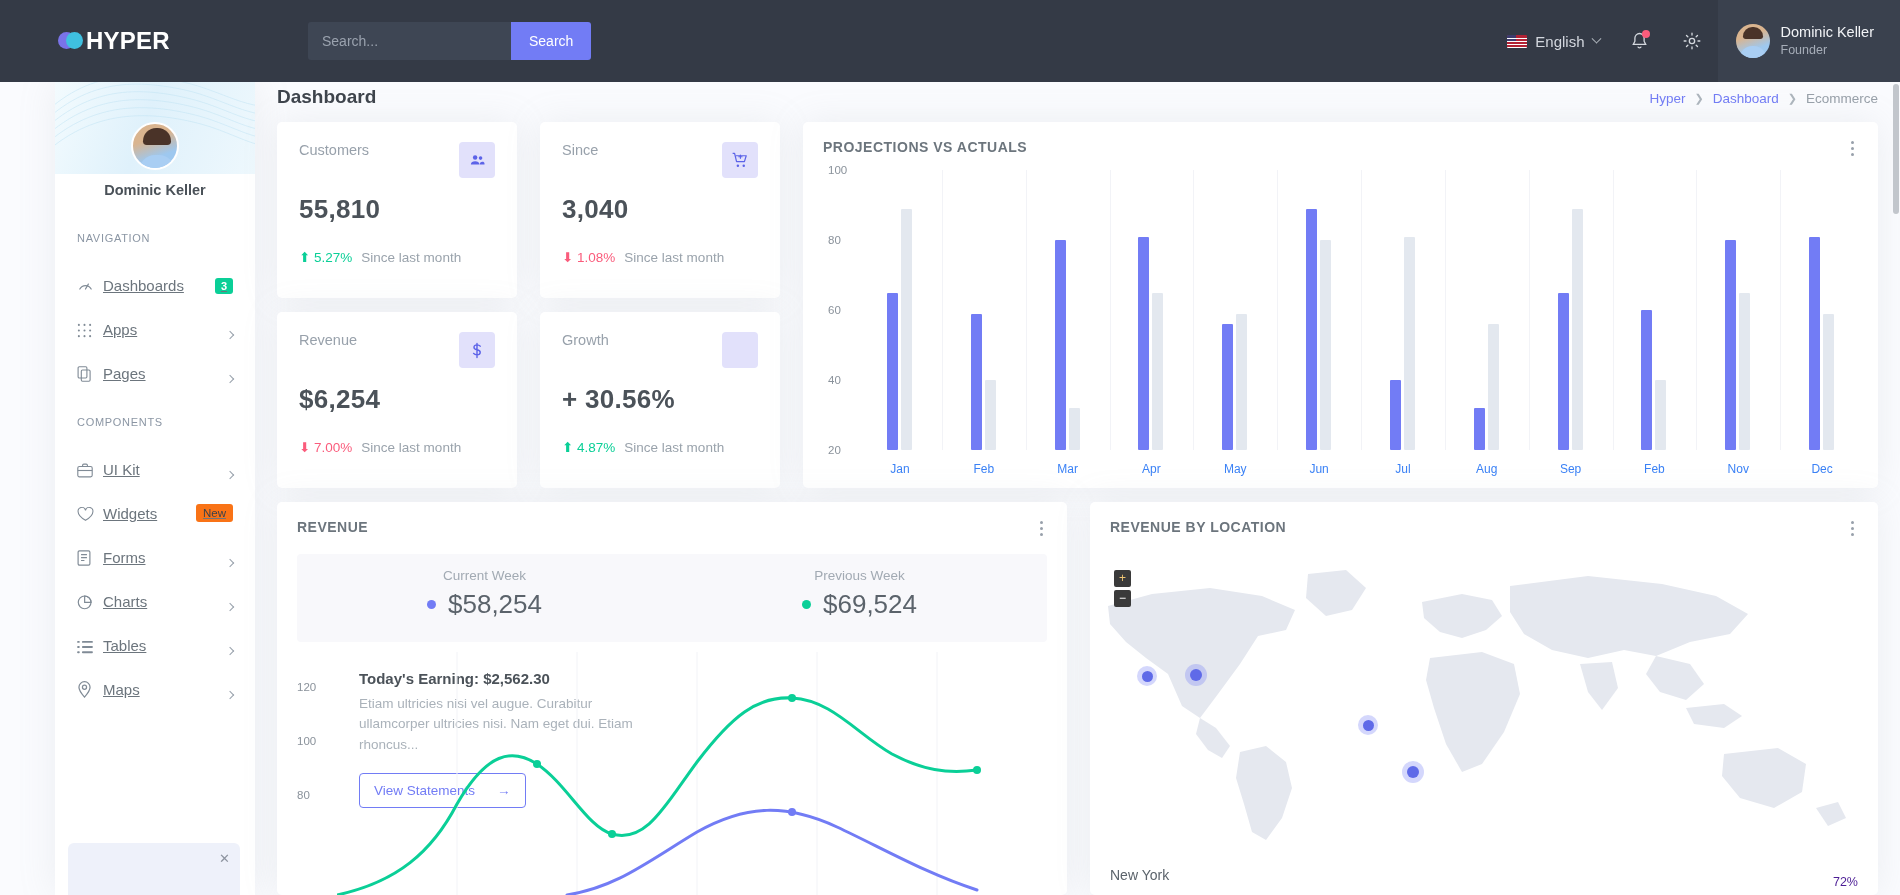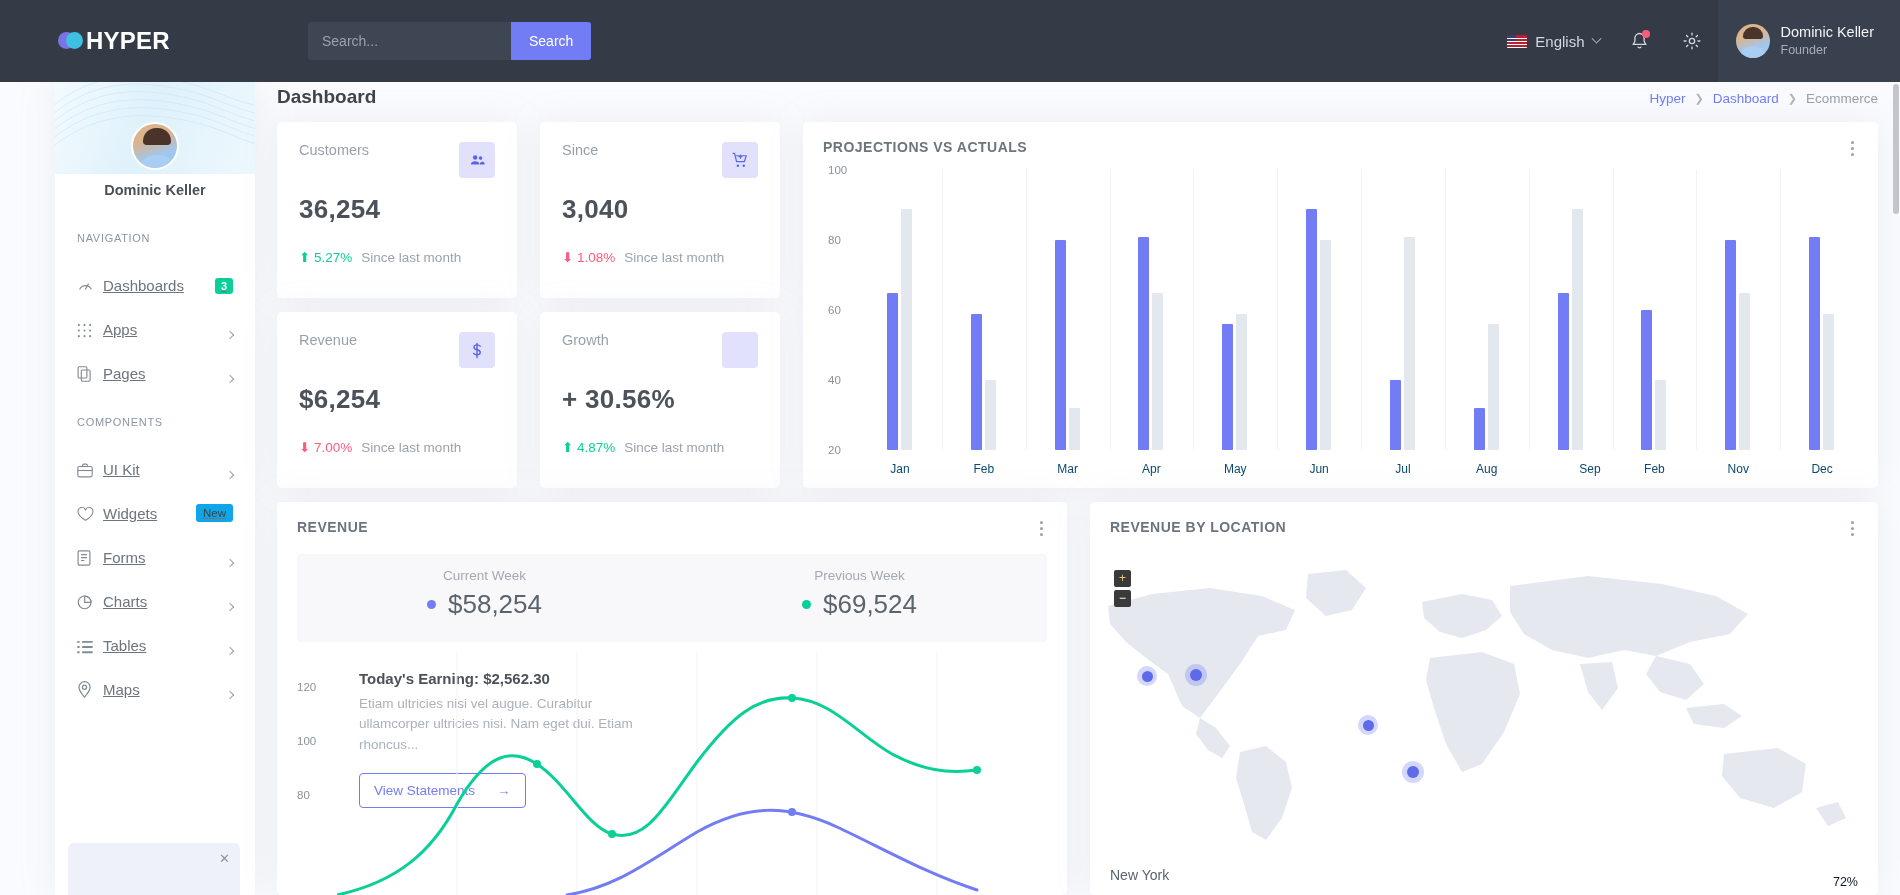--- a/index.html
+++ b/index.html
@@ -78,21 +78,21 @@
   }
   .avatar-lg::before { content:""; position:absolute; left:10px; top:4px; width:28px; height:17px; background:#4a3328; border-radius: 14px 14px 4px 4px;}
   .avatar-lg::after { content:""; position:absolute; left:6px; top:31px; width:36px; height:22px; background:#a9cef3; border-radius: 16px 16px 0 0;}
   .side-user-name { margin-top: 12px; font-size: 14.5px; font-weight: bold; color: #4a5158; }
 
   .side-title { font-size: 11px; letter-spacing: .7px; color: #8b96a4; padding: 0 22px; margin-top: 34px; margin-bottom: 6px; text-transform: uppercase; }
   .nav-item { display: flex; align-items: flex-end; height: 44px; padding: 0 22px; cursor: pointer; color: #6c757d; font-size: 15px; text-decoration: underline; }
   .nav-ico { width: 26px; display: flex; align-items: center; color: #808b96; }
   .nav-label { flex: 1; }
   .nav-badge { background: #0acf97; color: #fff; font-size: 11px; font-weight: bold; padding: 2px 6px; border-radius: 3px; }
-  .nav-badge.soft { background: #0ea5e9; color: #3b424b; font-weight: normal; font-size: 11.5px; padding: 3px 7px; }
+  .nav-badge.soft { background: #f97316; color: #3b424b; font-weight: normal; font-size: 11.5px; padding: 3px 7px; }
   .chev-right { width: 6px; height: 6px; border-right: 1.6px solid #97a0ab; border-top: 1.6px solid #97a0ab; transform: rotate(45deg); }
   .side-help { position: absolute; left: 13px; bottom: -18px; width: 172px; height: 70px; background: #eef1fa; border-radius: 6px; }
   .side-help-x { position: absolute; right: 10px; top: 8px; color: #8d94a0; font-size: 13px; cursor: pointer; }
 
   
   .content { position: absolute; top: 82px; left: 255px; width: 1645px; height: 813px; }
   .page-title { position: absolute; left: 22px; top: 4px; font-size: 19px; font-weight: bold; color: #3e444c; }
   .breadcrumb { position: absolute; right: 22px; top: 9px; font-size: 13.5px; display: flex; align-items: center; gap: 9px; }
   .bc-link { color: #727cf5; cursor: pointer; }
   .bc-sep { color: #adb5bd; font-size: 11px; }
@@ -115,21 +115,21 @@
   .dots i { width: 3px; height: 3px; border-radius: 50%; background: #98a0ab; display: block; }
 
   
   .bars-wrap { position: absolute; left: 55px; top: 48px; right: 14px; bottom: 38px; }
   .ytick { position: absolute; left: -30px; font-size: 11.5px; color: #8a929b; transform: translateY(-50%); }
   .gridline { position: absolute; left: 0; width: 1px; top: 0; bottom: 0; background: #f2f3f7; }
   .bargroup { position: absolute; bottom: 0; display: flex; align-items: flex-end; gap: 3px; }
   .bar { width: 11px; border-radius: 1px; }
   .bar.a { background: #727cf5; }
   .bar.b { background: #e3e8ef; }
-  .xlab { position: absolute; bottom: -26px; font-size: 12px; color: #0c4a6e; transform: translateX(-50%); width: 60px; text-align: center; }
+  .xlab { position: absolute; bottom: -26px; font-size: 12px; color: #3b82f6; transform: translateX(-50%); width: 60px; text-align: center; }
 
   
   .rev-summary { position: absolute; left: 20px; top: 52px; right: 20px; height: 88px; background: #f8f8fb; border-radius: 4px; display: flex; }
   .rev-col { flex: 1; text-align: center; padding-top: 14px; }
   .rev-col-label { font-size: 13.5px; color: #a2aab3; }
   .rev-col-value { font-size: 26px; color: #5b636b; margin-top: 6px; display: flex; align-items: center; justify-content: center; gap: 12px; }
   .dot { width: 9px; height: 9px; border-radius: 50%; display: inline-block; }
   .earn-block { position: absolute; left: 82px; top: 168px; width: 280px; }
   .earn-title { font-size: 15px; font-weight: bold; color: #4b5259; }
   .earn-desc { font-size: 13.5px; color: #aab2ba; line-height: 1.5; margin-top: 7px; }
@@ -137,21 +137,21 @@
   .rev-ytick { position: absolute; left: 20px; font-size: 11.5px; color: #8a929b; transform: translateY(-50%); }
 
   
   .map-area { position: absolute; left: 0; top: 44px; right: 0; bottom: 48px; overflow: hidden; }
   .zoomctl { position: absolute; left: 24px; top: 24px; z-index: 5; }
   .zoombtn { width: 17px; height: 17px; background: #3a3a3a; color: #fff; font-size: 12px; line-height: 17px; text-align: center; border-radius: 2px; margin-bottom: 3px; cursor: pointer; }
   .zoombtn.plus { color: #f0c674; }
   .pin { position: absolute; border-radius: 50%; background: rgba(114,124,245,.30); display: flex; align-items: center; justify-content: center; }
   .pin i { display: block; border-radius: 50%; background: #5f6ae8; }
   .map-city { position: absolute; left: 20px; bottom: 12px; font-size: 14px; color: #5b636b; }
-  .map-pct { position: absolute; right: 20px; bottom: 6px; font-size: 12.5px; color: #0f172a; }
+  .map-pct { position: absolute; right: 20px; bottom: 6px; font-size: 12.5px; color: #4c1d95; }
   .scrollbar { position: absolute; right: 1px; top: 84px; width: 6px; height: 130px; background: #c2c6cc; border-radius: 3px; z-index: 60; }
 </style>
 </head>
 <body>
 
 <div class="topbar">
   <div class="logo-wrap">
     <div class="logo-mark">
       <span class="logo-c1"></span>
         <span class="logo-c2"></span>
@@ -363,21 +363,21 @@
       <span class="stat-label">Customers</span>
       <span class="stat-icon">
         <svg width="17" height="17" viewBox="0 0 20 20">
             <circle cx="7.2" cy="6.5" r="2.6" fill="currentColor"></circle>
             <circle cx="13.6" cy="7.2" r="2.1" fill="currentColor"></circle>
             <path d="M2.2 14.6c0-2.4 2.2-3.8 5-3.8s5 1.4 5 3.8z" fill="currentColor"></path>
             <path d="M12.6 14.6c0-1.9 1.3-3.2 3.2-3.2 1.3 0 2.4.6 2.4 2.1v1.1z" fill="currentColor"></path>
           </svg>
       </span>
     </div>
-    <div class="stat-value">36,254</div>
+    <div class="stat-value">55,810</div>
     <div class="stat-foot">
       <span class="trend-up">⬆ <span>5.27%</span></span>
       <span class="trend-note">Since last month</span>
     </div>
   </div>
 
   <div class="card stat-card" style="left:285px; top:40px; width:240px; height:176px;">
     <div class="stat-head">
       <span class="stat-label">Since</span>
       <span class="stat-icon">
@@ -485,21 +485,21 @@
         <div class="xlab" style="left: 544.917px;">Jul</div>
         <div class="bargroup" style="left: 615.75px;">
           <div class="bar a" style="height: 42px;"></div>
           <div class="bar b" style="height: 126px;"></div>
         </div>
         <div class="xlab" style="left: 628.75px;">Aug</div>
         <div class="bargroup" style="left: 699.583px;">
           <div class="bar a" style="height: 157.5px;"></div>
           <div class="bar b" style="height: 241.5px;"></div>
         </div>
-        <div class="xlab" style="left: 712.583px; text-align: right;">Sep</div>
+        <div class="xlab" style="left: 712.583px;">Sep</div>
         <div class="bargroup" style="left: 783.417px;">
           <div class="bar a" style="height: 140px;"></div>
           <div class="bar b" style="height: 70px;"></div>
         </div>
         <div class="xlab" style="left: 796.417px;">Feb</div>
         <div class="bargroup" style="left: 867.25px;">
           <div class="bar a" style="height: 210px;"></div>
           <div class="bar b" style="height: 157.5px;"></div>
         </div>
         <div class="xlab" style="left: 880.25px;">Nov</div>

